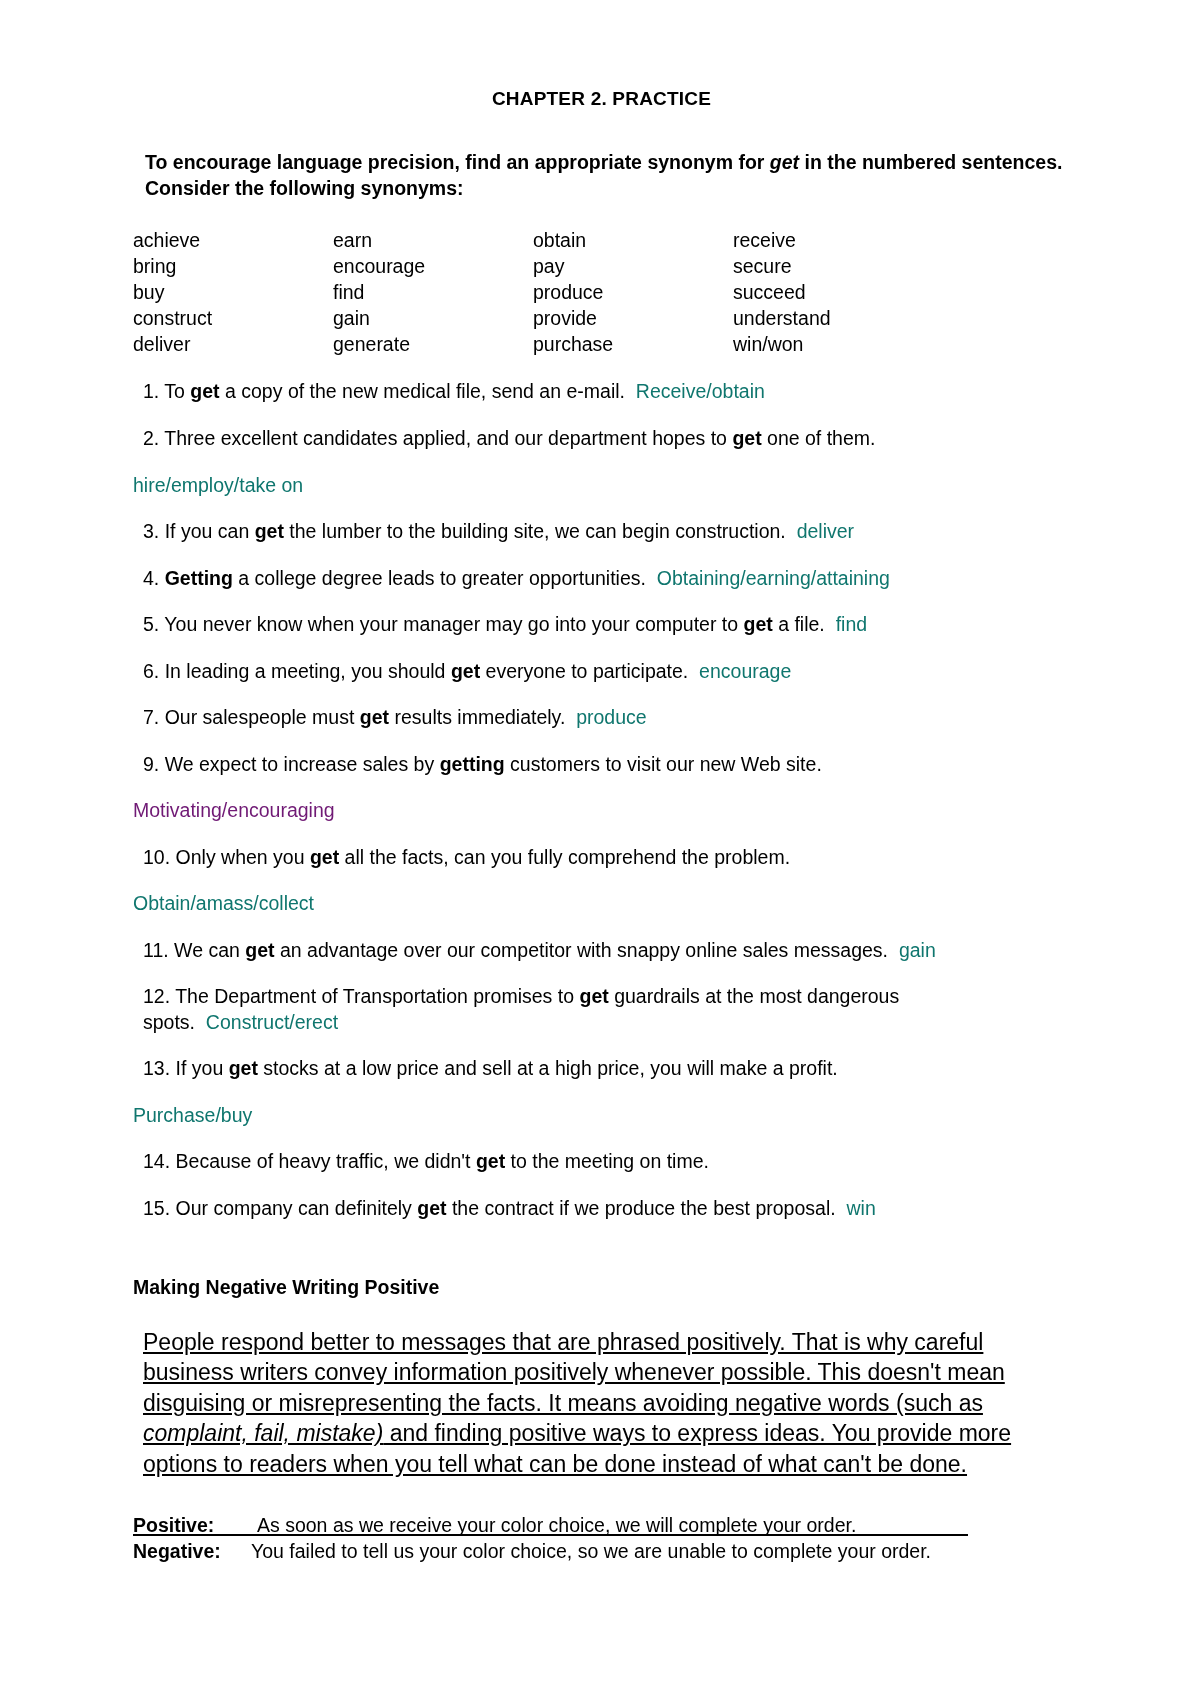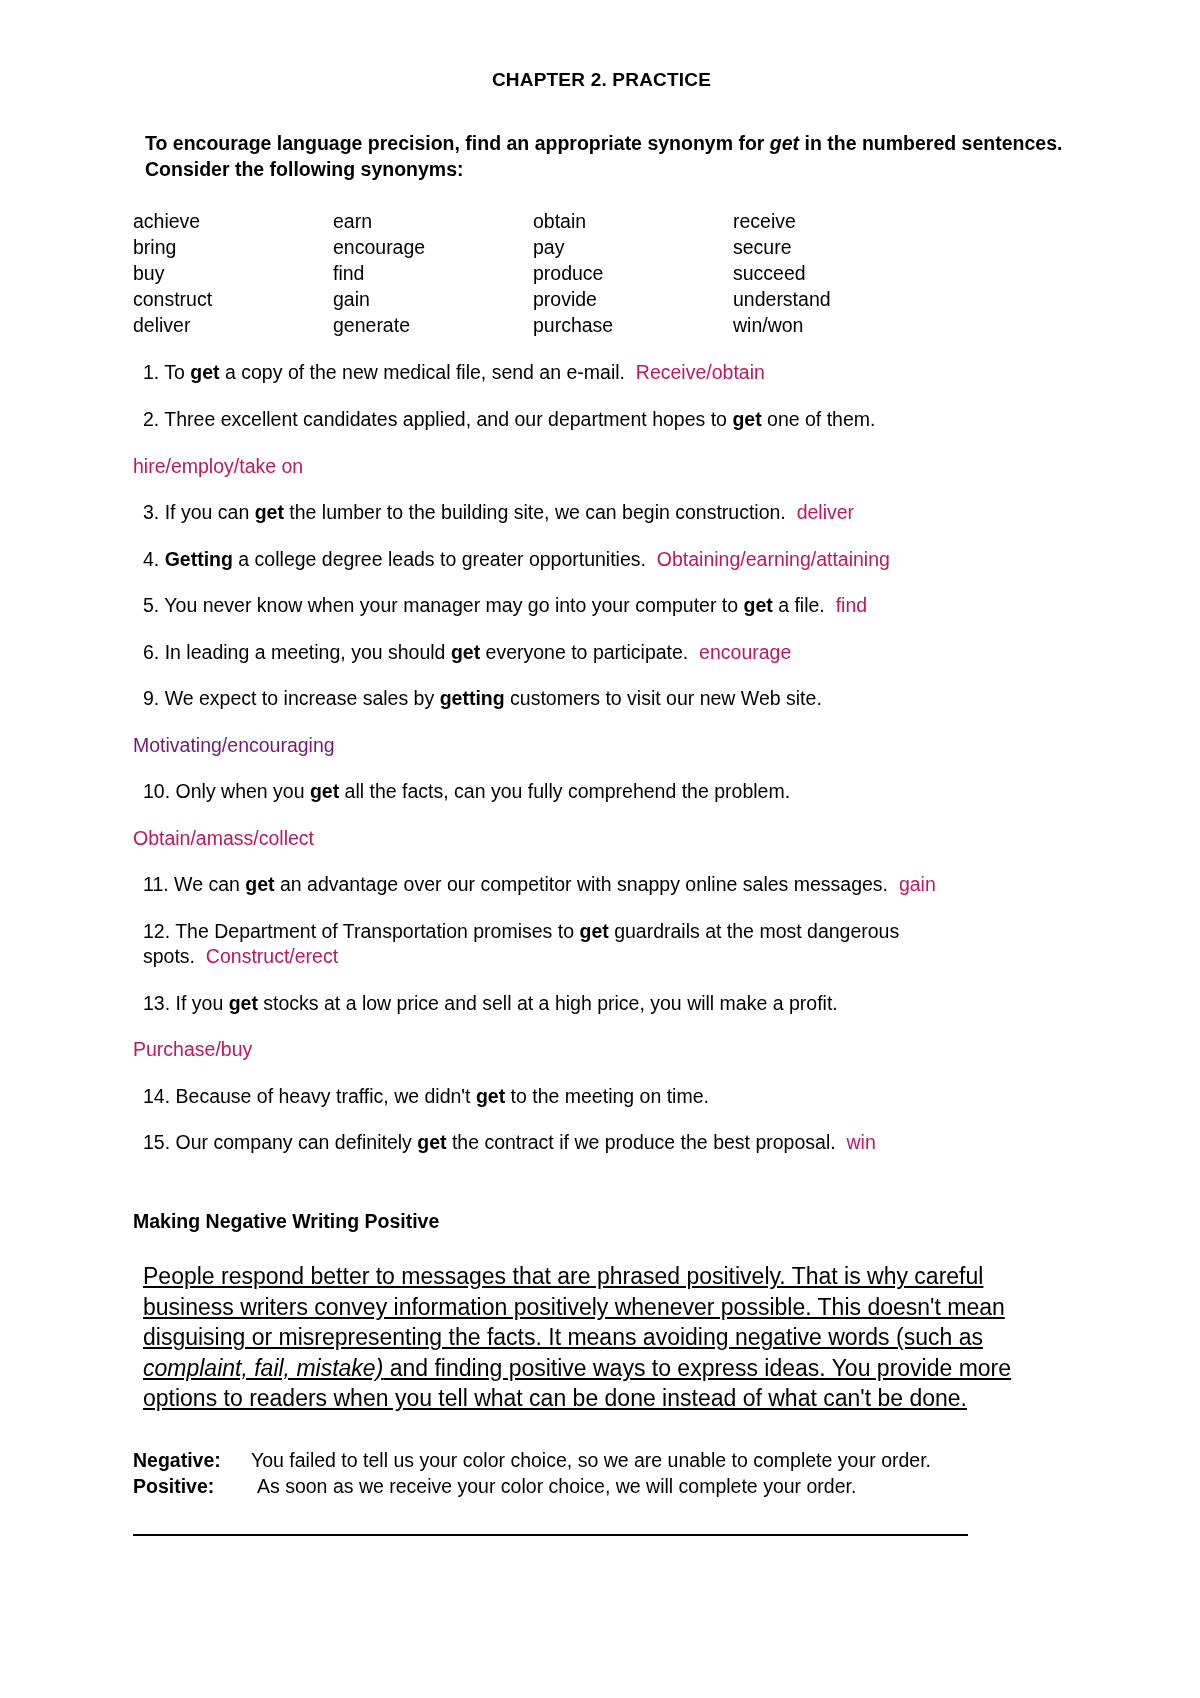--- a/index.html
+++ b/index.html
@@ -13,21 +13,21 @@
     height: 1698px;
     font-family: "Liberation Sans", sans-serif;
     color: #000000;
     -webkit-font-smoothing: antialiased;
   }
   .page {
     position: relative;
     width: 1200px;
     height: 1411px;
     box-sizing: border-box;
-    padding: 69px 120px 0 133px;
+    padding: 88px 120px 0 133px;
     background: #ffffff;
   }
 
   
   .doc-title {
     font-size: 19px;
     font-weight: bold;
     text-align: center;
     letter-spacing: 0.2px;
     margin: 0 0 40px 0;
@@ -58,21 +58,21 @@
   .items { margin: 0; padding: 0; }
   .item-line {
     font-size: 19.5px;
     line-height: 1.31;
     margin: 0 0 21px 0;
     white-space: normal;
   }
   .item-line.indent { padding-left: 10px; }
   .item-line.cont { padding-left: 0; }
   .b { font-weight: bold; }
-  .ans { color: #be185d; }
+  .ans { color: #0f766e; }
   .ans-black { color: #701a75; }
 
   
   .sec-head {
     font-size: 19.5px;
     font-weight: bold;
     margin: 54px 0 28px 0;
   }
   .body-para {
     font-size: 23px;
@@ -145,40 +145,41 @@
   </div>
 
   <div class="items" id="exercise-list">
       <div class="item-line indent"><span>1. </span><span>To </span><span class="b">get</span><span> a copy of the new medical file, send an e-mail.</span><span class="ans">&nbsp;&nbsp;Receive/obtain</span></div>
       <div class="item-line indent"><span>2. </span><span>Three excellent candidates applied, and our department hopes to </span><span class="b">get</span><span> one of them.</span></div>
       <div class="item-line cont"><span class="ans">hire/employ/take on</span></div>
       <div class="item-line indent"><span>3. </span><span> If you can </span><span class="b">get</span><span> the lumber to the building site, we can begin construction.</span><span class="ans">&nbsp;&nbsp;deliver</span></div>
       <div class="item-line indent"><span>4. </span><span></span><span class="b">Getting</span><span> a college degree leads to greater opportunities.</span><span class="ans">&nbsp;&nbsp;Obtaining/earning/attaining</span></div>
       <div class="item-line indent"><span>5. </span><span>You never know when your manager may go into your computer to </span><span class="b">get</span><span> a file.</span><span class="ans">&nbsp;&nbsp;find</span></div>
       <div class="item-line indent"><span>6. </span><span>In leading a meeting, you should </span><span class="b">get</span><span> everyone to participate.</span><span class="ans">&nbsp;&nbsp;encourage</span></div>
+      <div class="item-line indent"><span>7. </span><span>Our salespeople must </span><span class="b">get</span><span> results immediately.</span><span class="ans">&nbsp;&nbsp;produce</span></div>
       <div class="item-line indent"><span>9. </span><span>We expect to increase sales by </span><span class="b">getting</span><span> customers to visit our new Web site.</span></div>
       <div class="item-line cont"><span class="ans-black">Motivating/encouraging</span></div>
       <div class="item-line indent"><span>10. </span><span>Only when you </span><span class="b">get</span><span> all the facts, can you fully comprehend the problem.</span></div>
       <div class="item-line cont"><span class="ans">Obtain/amass/collect</span></div>
       <div class="item-line indent"><span>11. </span><span>We can </span><span class="b">get</span><span> an advantage over our competitor with snappy online sales messages.</span><span class="ans">&nbsp;&nbsp;gain</span></div>
       <div class="item-line indent"><span>12. </span><span>The Department of Transportation promises to </span><span class="b">get</span><span> guardrails at the most dangerous spots.</span><span class="ans">&nbsp;&nbsp;Construct/erect</span></div>
       <div class="item-line indent"><span>13. </span><span>If you </span><span class="b">get</span><span> stocks at a low price and sell at a high price, you will make a profit.</span></div>
       <div class="item-line cont"><span class="ans">Purchase/buy</span></div>
       <div class="item-line indent"><span>14. </span><span>Because of heavy traffic, we didn't </span><span class="b">get</span><span> to the meeting on time.</span></div>
       <div class="item-line indent"><span>15. </span><span>Our company can definitely </span><span class="b">get</span><span> the contract if we produce the best proposal.</span><span class="ans">&nbsp;&nbsp;win</span></div>
     </div>
 
   <div class="sec-head">Making Negative Writing Positive</div>
 
   <p class="body-para"><span>People respond better to messages that are phrased positively. That is why careful business writers convey information positively whenever possible. This doesn't mean disguising or misrepresenting the facts. It means avoiding negative words (such as </span><span class="it">complaint, fail, mistake)</span><span> and finding positive ways to express ideas. You provide more options to readers when you tell what can be done instead of what can't be done.</span></p>
 
   <div class="example-row">
+    <span class="ex-label">Positive:</span>
+    <span class="ex-text pad">As soon as we receive your color choice, we will complete your order.</span>
+  </div>
+  <div class="example-row">
     <span class="ex-label">Negative:</span>
     <span class="ex-text">You failed to tell us your color choice, so we are unable to complete your order.</span>
-  </div>
-  <div class="example-row">
-    <span class="ex-label">Positive:</span>
-    <span class="ex-text pad">As soon as we receive your color choice, we will complete your order.</span>
   </div>
 
   <div class="hr"></div>
 
 </div>
 
 </body></html>

